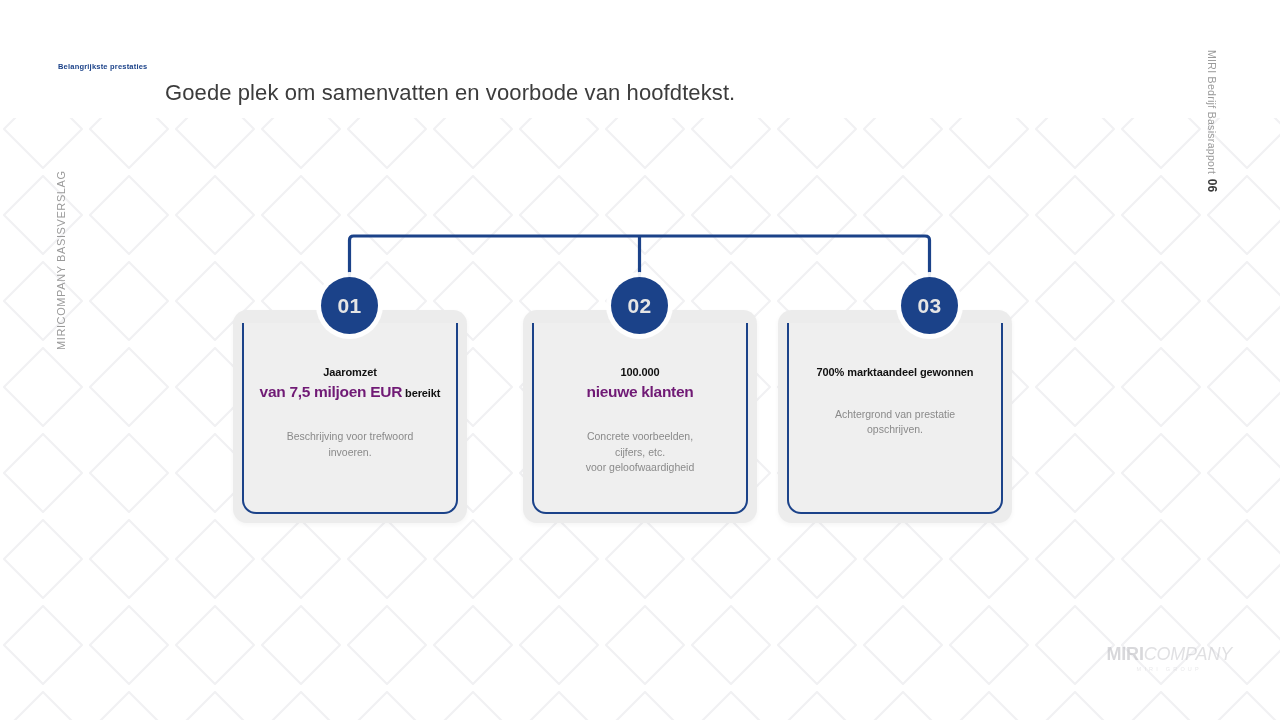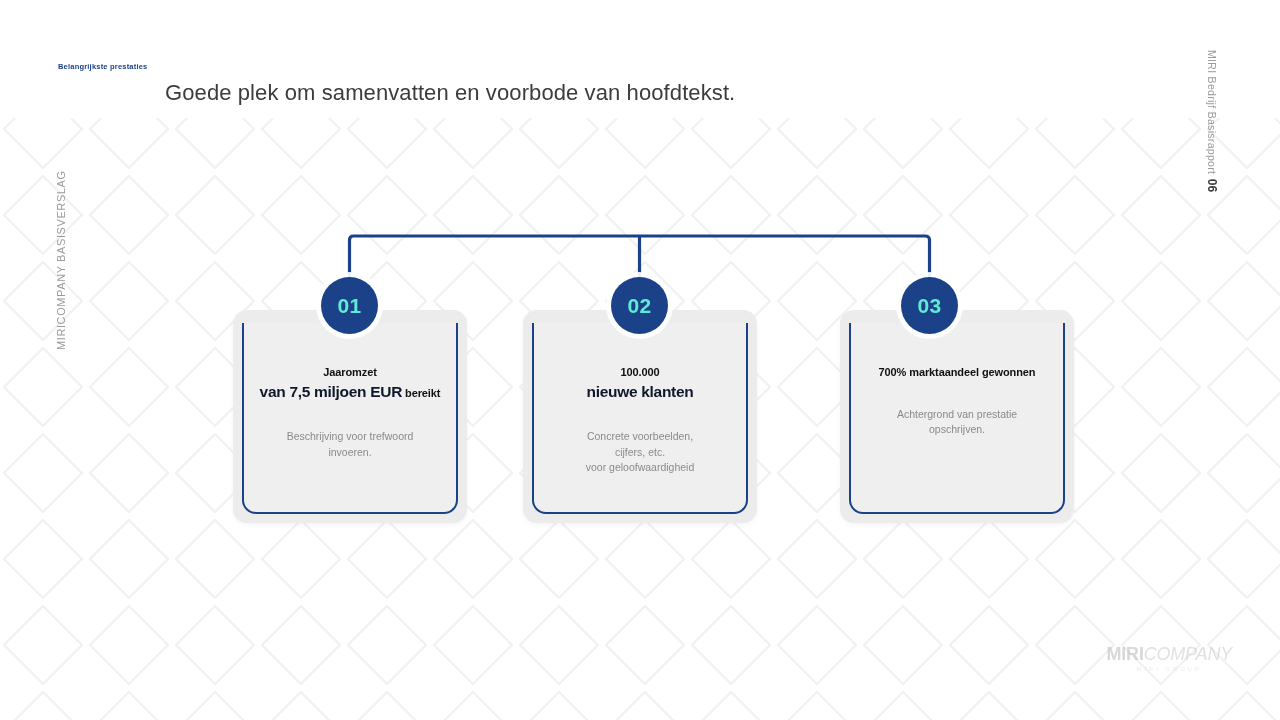--- a/index.html
+++ b/index.html
@@ -67,21 +67,21 @@
     position:absolute;
     width:234px;
     height:213px;
     top:310px;
     background:#ececec;
     border-radius:14px;
     box-shadow:0 2px 5px rgba(0,0,0,0.045);
   }
   .card.c1 { left:233px; }
   .card.c2 { left:523px; }
-  .card.c3 { left:840px;padding-left:28px; }
+  .card.c3 { left:778px;padding-left:28px; }
 
   
   .card-inner {
     position:absolute;
     left:9px; top:13px;
     right:9px; bottom:9px;
     background:#efefef;
     border:2px solid #1b4289;
     border-top:none;
     border-radius:0 0 14px 14px;
@@ -101,21 +101,21 @@
     text-align:center;
     font-size:11px;
     font-weight:bold;
     line-height:1.45;
     color:#111111;
     letter-spacing:-.1px;
   }
   .card-headline .hl-big {
     font-size:15.5px;
     font-weight:bold;
-    color:#0f172a;
+    color:#701a75;
     letter-spacing:-.3px;
   }
   .card-headline .hl-line { display:block; }
 
   .card-desc {
     margin-top:26px;
     width:190px;
     text-align:center;
     font-size:10.5px;
     font-weight:300;
@@ -124,21 +124,21 @@
   }
   .card-desc .d-line { display:block; }
 
   
   .badge {
     position:absolute;
     top:277px;
     width:57px; height:57px;
     border-radius:50%;
     background:#1b4289;
-    color:#5eead4;
+    color:#e5e5e5;
     display:flex;
     align-items:center;
     justify-content:center;
     font-size:21px;
     font-weight:bold;
     letter-spacing:.3px;
     z-index:6;
     box-shadow:0 0 0 5px rgba(255,255,255,.92);
   }
   .badge.b1 { left:321px; }

